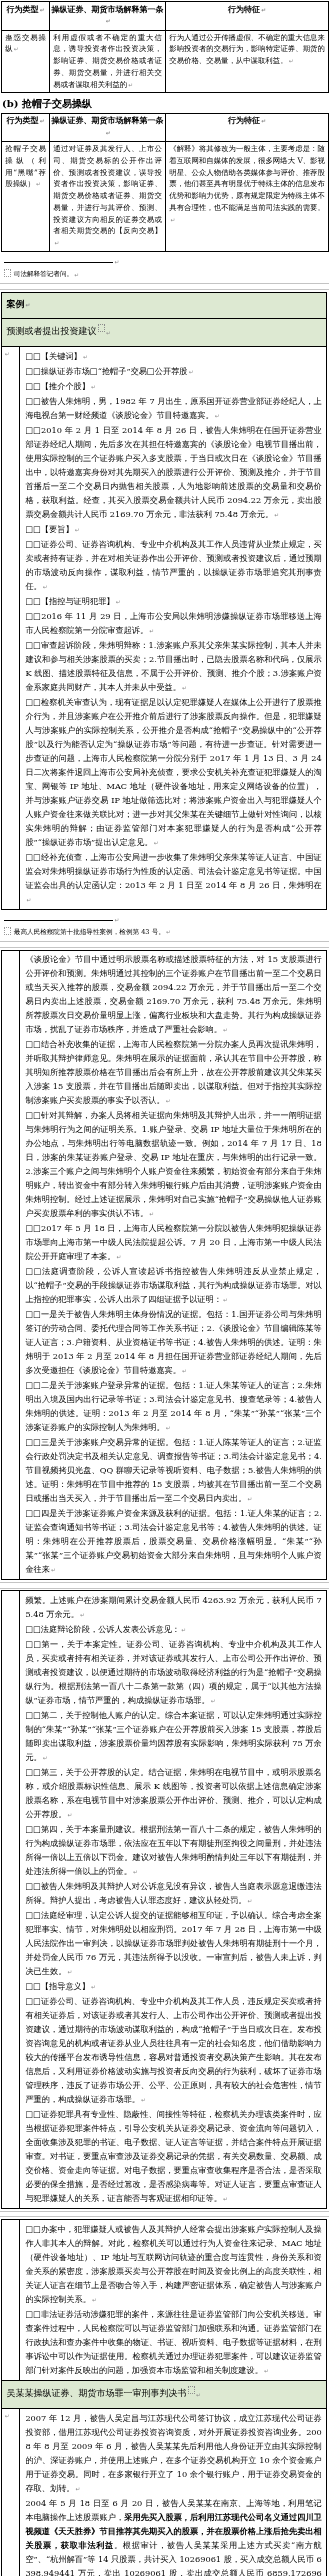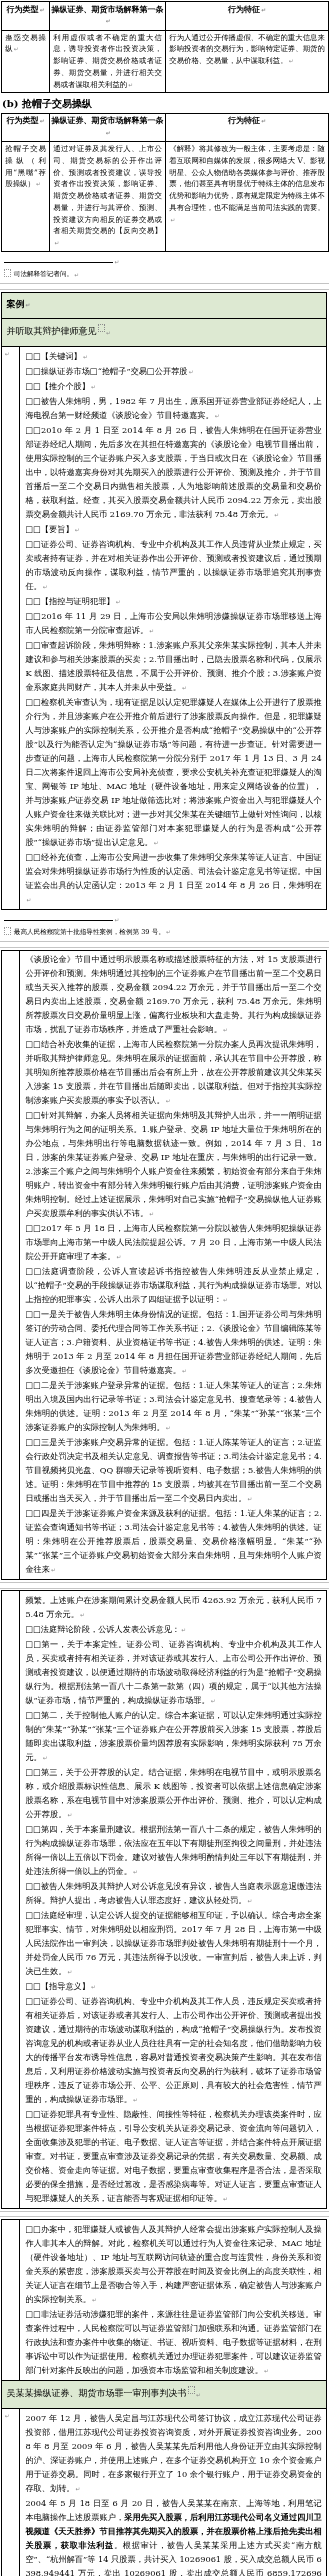--- a/index.html
+++ b/index.html
@@ -92,21 +92,21 @@
   <table class="case">
     <colgroup>
         <col style="width:18px">
         <col>
       </colgroup>
     <tbody>
       <tr>
         <td class="green g1" colspan="2"><span>案例</span><span class="pilcrow">↵</span></td>
       </tr>
       <tr>
-        <td class="green" colspan="2"><span>并听取其辩护律师意见</span><span class="ref"></span><span class="pilcrow">↵</span></td>
+        <td class="green" colspan="2"><span>预测或者提出投资建议</span><span class="ref"></span><span class="pilcrow">↵</span></td>
       </tr>
       <tr>
         <td class="stub"><span class="pilcrow">↵</span></td>
         <td class="cell">
             <p class="para"><span>□□【关键词】</span><span class="pilcrow">↵</span></p>
             <p class="para"><span>□□操纵证券市场□“抢帽子”交易□公开荐股</span><span class="pilcrow">↵</span></p>
             <p class="para"><span>□□【推介个股】</span><span class="pilcrow">↵</span></p>
             <p class="para"><span>□□被告人朱炜明，男，1982 年 7 月出生，原系国开证券营业部证券经纪人，上海电视台第一财经频道《谈股论金》节目特邀嘉宾。</span><span class="pilcrow">↵</span></p>
             <p class="para"><span>□□2010 年 2 月 1 日至 2014 年 8 月 26 日，被告人朱炜明在任国开证券营业部证券经纪人期间，先后多次在其担任特邀嘉宾的《谈股论金》电视节目播出前，使用实际控制的三个证券账户买入多支股票，于当日或次日在《谈股论金》节目播出中，以特邀嘉宾身份对其先期买入的股票进行公开评价、预测及推介，并于节目首播后一至二个交易日内抛售相关股票，人为地影响前述股票的交易量和交易价格，获取利益。经查，其买入股票交易金额共计人民币 2094.22 万余元，卖出股票交易金额共计人民币 2169.70 万余元，非法获利 75.48 万余元。</span><span class="pilcrow">↵</span></p>
             <p class="para"><span>□□【要旨】</span><span class="pilcrow">↵</span></p>
@@ -116,37 +116,37 @@
             <p class="para"><span>□□审查起诉阶段，朱炜明辩称：1.涉案账户系其父亲朱某实际控制，其本人并未建议和参与相关涉案股票的买卖；2.节目播出时，已隐去股票名称和代码，仅展示 K 线图、描述股票特征及信息，不属于公开评价、预测、推介个股；3.涉案账户资金系家庭共同财产，其本人并未从中受益。</span><span class="pilcrow">↵</span></p>
             <p class="para"><span>□□检察机关审查认为，现有证据足以认定犯罪嫌疑人在媒体上公开进行了股票推介行为，并且涉案账户在公开推介前后进行了涉案股票反向操作。但是，犯罪嫌疑人与涉案账户的实际控制关系，公开推介是否构成“抢帽子”交易操纵中的“公开荐股”以及行为能否认定为“操纵证券市场”等问题，有待进一步查证。针对需要进一步查证的问题，上海市人民检察院第一分院分别于 2017 年 1 月 13 日、3 月 24 日二次将案件退回上海市公安局补充侦查，要求公安机关补充查证犯罪嫌疑人的淘宝、网银等 IP 地址、MAC 地址（硬件设备地址，用来定义网络设备的位置），并与涉案账户证券交易 IP 地址做筛选比对；将涉案账户资金出入与犯罪嫌疑人个人账户资金往来做关联比对；进一步对其父朱某在关键细节上做针对性询问，以核实朱炜明的辩解；由证券监管部门对本案犯罪嫌疑人的行为是否构成“公开荐股”“操纵证券市场”提出认定意见。</span><span class="pilcrow">↵</span></p>
             <p class="para"><span>□□经补充侦查，上海市公安局进一步收集了朱炜明父亲朱某等证人证言、中国证监会对朱炜明操纵证券市场行为性质的认定函、司法会计鉴定意见书等证据。中国证监会出具的认定函认定：2013 年 2 月 1 日至 2014 年 8 月 26 日，朱炜明在</span><span class="pilcrow">↵</span></p>
           </td>
       </tr>
     </tbody>
   </table>
 
   <div class="fn-block">
     <div class="fn-sep-row"><span class="fn-sep"></span><span class="pilcrow">↵</span></div>
-    <div class="fn-line"><span class="fn-mark"></span><span>最高人民检察院第十批指导性案例，检例第 39 号。</span><span class="pilcrow">↵</span></div>
+    <div class="fn-line"><span class="fn-mark"></span><span>最高人民检察院第十批指导性案例，检例第 43 号。</span><span class="pilcrow">↵</span></div>
   </div>
 
   <div class="page-gap"></div>
 
   <table class="case">
     <colgroup>
         <col style="width:18px">
         <col>
       </colgroup>
     <tbody>
       <tr>
         <td class="stub"></td>
         <td class="cell">
             <p class="para"><span>《谈股论金》节目中通过明示股票名称或描述股票特征的方法，对 15 支股票进行公开评价和预测。朱炜明通过其控制的三个证券账户在节目播出前一至二个交易日或当天买入推荐的股票，交易金额 2094.22 万余元，并于节目播出后一至二个交易日内卖出上述股票，交易金额 2169.70 万余元，获利 75.48 万余元。朱炜明所荐股票次日交易价量明显上涨，偏离行业板块和大盘走势。其行为构成操纵证券市场，扰乱了证券市场秩序，并造成了严重社会影响。</span><span class="pilcrow">↵</span></p>
             <p class="para"><span>□□结合补充收集的证据，上海市人民检察院第一分院办案人员再次提讯朱炜明，并听取其辩护律师意见。朱炜明在展示的证据面前，承认其在节目中公开荐股，称其明知所推荐股票价格在节目播出后会有所上升，故在公开荐股前建议其父朱某买入涉案 15 支股票，并在节目播出后随即卖出，以谋取利益。但对于指控其实际控制涉案账户买卖股票的事实予以否认。</span><span class="pilcrow">↵</span></p>
-            <p class="para"><span>□□针对其辩解，办案人员将相关证据向朱炜明及其辩护人出示，并一一阐明证据与朱炜明行为之间的证明关系。1.账户登录、交易 IP 地址大量位于朱炜明所在的办公地点，与朱炜明出行等电脑数据轨迹一致。例如，2014 年 7 月 3 日、18 日，涉案的朱某证券账户登录、交易 IP 地址在重庆，与朱炜明的出行记录一致。2.涉案三个账户之间与朱炜明个人账户资金往来频繁，初始资金有部分来自于朱炜明账户，转出资金中有部分转入朱炜明银行账户后由其消费，证明涉案账户资金由朱炜明控制。经过上述证据展示，朱炜明对自己实施“抢帽子”交易操纵他人证券账户买卖股票牟利的事实供认不讳。</span><span class="pilcrow">↵</span></p>
+            <p class="para"><span>□□针对其辩解，办案人员将相关证据向朱炜明及其辩护人出示，并一一阐明证据与朱炜明行为之间的证明关系。1.账户登录、交易 IP 地址大量位于朱炜明所在的办公地点，与朱炜明出行等电脑数据轨迹一致。例如，2014 年 7 月 17 日、18 日，涉案的朱某证券账户登录、交易 IP 地址在重庆，与朱炜明的出行记录一致。2.涉案三个账户之间与朱炜明个人账户资金往来频繁，初始资金有部分来自于朱炜明账户，转出资金中有部分转入朱炜明银行账户后由其消费，证明涉案账户资金由朱炜明控制。经过上述证据展示，朱炜明对自己实施“抢帽子”交易操纵他人证券账户买卖股票牟利的事实供认不讳。</span><span class="pilcrow">↵</span></p>
             <p class="para"><span>□□2017 年 5 月 18 日，上海市人民检察院第一分院以被告人朱炜明犯操纵证券市场罪向上海市第一中级人民法院提起公诉。7 月 20 日，上海市第一中级人民法院公开开庭审理了本案。</span><span class="pilcrow">↵</span></p>
             <p class="para"><span>□□法庭调查阶段，公诉人宣读起诉书指控被告人朱炜明违反从业禁止规定，以“抢帽子”交易的手段操纵证券市场谋取利益，其行为构成操纵证券市场罪。对以上指控的犯罪事实，公诉人出示了四组证据予以证明：</span><span class="pilcrow">↵</span></p>
             <p class="para"><span>□□一是关于被告人朱炜明主体身份情况的证据。包括：1.国开证券公司与朱炜明签订的劳动合同、委托代理合同等工作关系书证；2.《谈股论金》节目编辑陈某等证人证言；3.户籍资料、从业资格证书等书证；4.被告人朱炜明的供述。证明：朱炜明于 2013 年 2 月至 2014 年 8 月担任国开证券营业部证券经纪人期间，先后多次受邀担任《谈股论金》节目特邀嘉宾。</span><span class="pilcrow">↵</span></p>
             <p class="para"><span>□□二是关于涉案账户登录异常的证据。包括：1.证人朱某等证人的证言；2.朱炜明出入境及国内出行记录等书证；3.司法会计鉴定意见书、搜查笔录等；4.被告人朱炜明的供述。证明：2013 年 2 月至 2014 年 8 月，“朱某”“孙某”“张某”三个涉案证券账户的实际控制人为朱炜明。</span><span class="pilcrow">↵</span></p>
             <p class="para"><span>□□三是关于涉案账户交易异常的证据。包括：1.证人陈某等证人的证言；2.证监会行政处罚决定书及相关认定意见、调查报告等书证；3.司法会计鉴定意见书；4.节目视频拷贝光盘、QQ 群聊天记录等视听资料、电子数据；5.被告人朱炜明的供述。证明：朱炜明在节目中推荐的 15 支股票，均被其在节目播出前一至二个交易日或播出当天买入，并于节目播出后一至二个交易日内卖出。</span><span class="pilcrow">↵</span></p>
             <p class="para"><span>□□四是关于涉案证券账户资金来源及获利的证据。包括：1.证人朱某的证言；2.证监会查询通知书等书证；3.司法会计鉴定意见书等；4.被告人朱炜明的供述。证明：朱炜明在公开推荐股票后，股票交易量、交易价格涨幅明显。“朱某”“孙某”“张某”三个证券账户交易初始资金大部分来自朱炜明，且与朱炜明个人账户资金往来</span><span class="pilcrow">↵</span></p>
           </td>
       </tr>
     </tbody>
   </table>
@@ -164,21 +164,21 @@
         <td class="cell">
             <p class="para"><span>频繁。上述账户在涉案期间累计交易金额人民币 4263.92 万余元，获利人民币 75.48 万余元。</span><span class="pilcrow">↵</span></p>
             <p class="para"><span>□□法庭辩论阶段，公诉人发表公诉意见：</span><span class="pilcrow">↵</span></p>
             <p class="para"><span>□□第一，关于本案定性。证券公司、证券咨询机构、专业中介机构及其工作人员，买卖或者持有相关证券，并对该证券或其发行人、上市公司公开作出评价、预测或者投资建议，以便通过期待的市场波动取得经济利益的行为是“抢帽子”交易操纵行为。根据刑法第一百八十二条第一款第（四）项的规定，属于“以其他方法操纵”证券市场，情节严重的，构成操纵证券市场罪。</span><span class="pilcrow">↵</span></p>
             <p class="para"><span>□□第二，关于控制他人账户的认定。综合本案证据，可以认定朱炜明通过实际控制的“朱某”“孙某”“张某”三个证券账户在公开荐股前买入涉案 15 支股票，荐股后随即卖出谋取利益，涉案股票价量均因荐股有实际影响，朱炜明实际获利 75 万余元。</span><span class="pilcrow">↵</span></p>
             <p class="para"><span>□□第三，关于公开荐股的认定。结合证据，朱炜明在电视节目中，或明示股票名称，或介绍股票标识性信息、展示 K 线图等，投资者可以依据上述信息确定涉案股票名称，系在电视节目中对涉案股票公开作出评价、预测、推介，可以认定构成公开荐股。</span><span class="pilcrow">↵</span></p>
             <p class="para"><span>□□第四，关于本案量刑建议。根据刑法第一百八十二条的规定，被告人朱炜明的行为构成操纵证券市场罪，依法应在五年以下有期徒刑至拘役之间量刑，并处违法所得一倍以上五倍以下罚金。建议对被告人朱炜明酌情判处三年以下有期徒刑，并处违法所得一倍以上的罚金。</span><span class="pilcrow">↵</span></p>
             <p class="para"><span>□□被告人朱炜明及其辩护人对公诉意见没有异议，被告人当庭表示愿意退缴违法所得。辩护人提出，考虑被告人认罪态度好，建议从轻处罚。</span><span class="pilcrow">↵</span></p>
             <p class="para"><span>□□法庭经审理，认定公诉人提交的证据能够相互印证，予以确认。综合考虑全案犯罪事实、情节，对朱炜明处以相应刑罚。2017 年 7 月 28 日，上海市第一中级人民法院作出一审判决，以操纵证券市场罪判处被告人朱炜明有期徒刑十一个月，并处罚金人民币 76 万元，其违法所得予以没收。一审宣判后，被告人未上诉，判决已生效。</span><span class="pilcrow">↵</span></p>
             <p class="para"><span>□□【指导意义】</span><span class="pilcrow">↵</span></p>
-            <p class="para"><span>□□证券公司、证券咨询机构、专业中介机构及其工作人员，违反规定买卖或者持有相关证券后，对该证券或者其发行人、上市公司作出公开评价、预测或者提出投资建议，通过期待的市场波动谋取利益的，构成“抢帽子”交易操纵行为。发布投资咨询意见的机构或者证券从业人员往往具有一定的社会知名度，他们借助影响力较大的传播平台发布诱导性信息，容易对普通投资者交易决策产生影响。其在发布信息后，又利用证券价格波动实施与投资者反向交易的行为获利，破坏了证券市场管理秩序，违反了证券市场公开、公平、公正原则，具有较大的社会危害性，情节严重的，构成操纵证券市场罪。</span><span class="pilcrow">↵</span></p>
+            <p class="para"><span>□□证券公司、证券咨询机构、专业中介机构及其工作人员，违反规定买卖或者持有相关证券后，对该证券或者其发行人、上市公司作出公开评价、预测或者提出投资建议，通过期待的市场波动谋取利益的，构成“抢帽子”于当日或次日在。发布投资咨询意见的机构或者证券从业人员往往具有一定的社会知名度，他们借助影响力较大的传播平台发布诱导性信息，容易对普通投资者交易决策产生影响。其在发布信息后，又利用证券价格波动实施与投资者反向交易的行为获利，破坏了证券市场管理秩序，违反了证券市场公开、公平、公正原则，具有较大的社会危害性，情节严重的，构成操纵证券市场罪。</span><span class="pilcrow">↵</span></p>
             <p class="para"><span>□□证券犯罪具有专业性、隐蔽性、间接性等特征，检察机关办理该类案件时，应当根据证券犯罪案件特点，引导公安机关从证券交易记录、资金流向等问题切入，全面收集涉及犯罪的书证、电子数据、证人证言等证据，并结合案件特点开展证据审查。对书证，要重点审查涉及证券交易记录的凭据，有关交易数量、交易额、成交价格、资金走向等证据。对电子数据，要重点审查收集程序是否合法，是否采取必要的保全措施，是否经过篡改，是否感染病毒等。对证人证言，要重点审查证人与犯罪嫌疑人的关系，证言能否与客观证据相印证等。</span><span class="pilcrow">↵</span></p>
           </td>
       </tr>
     </tbody>
   </table>
 
   <div class="page-gap"></div>
 
   <table class="case">
     <colgroup>

